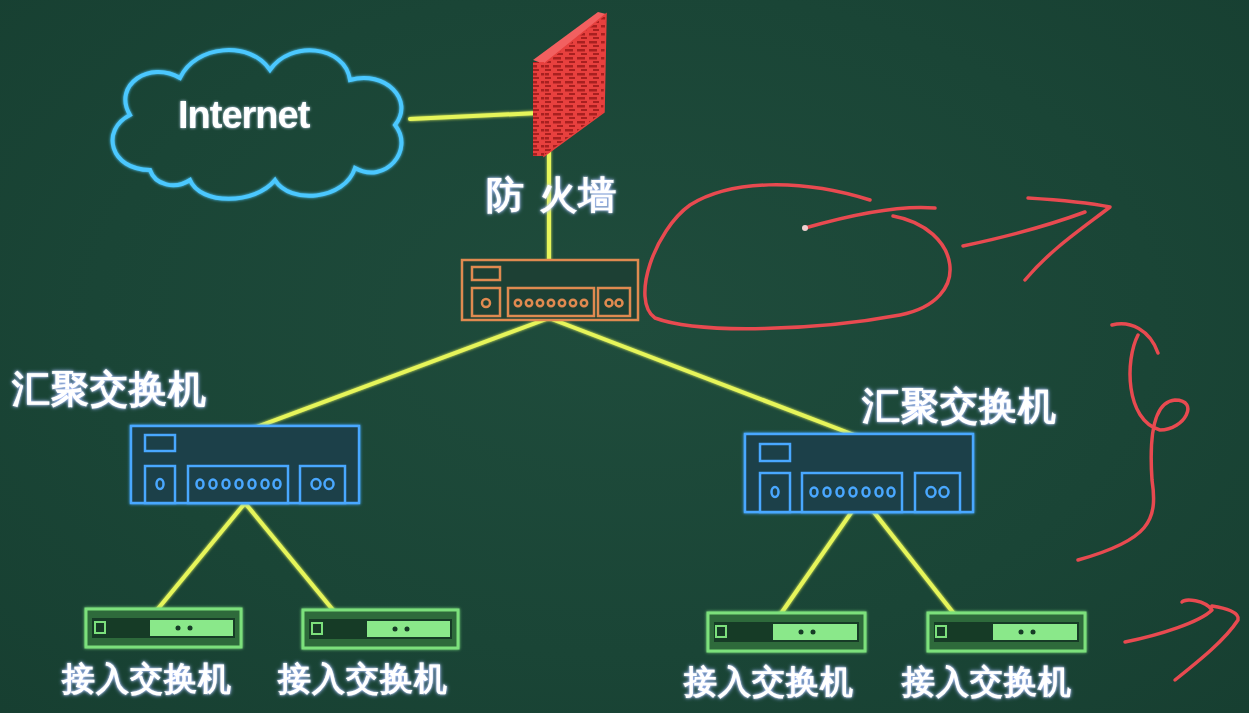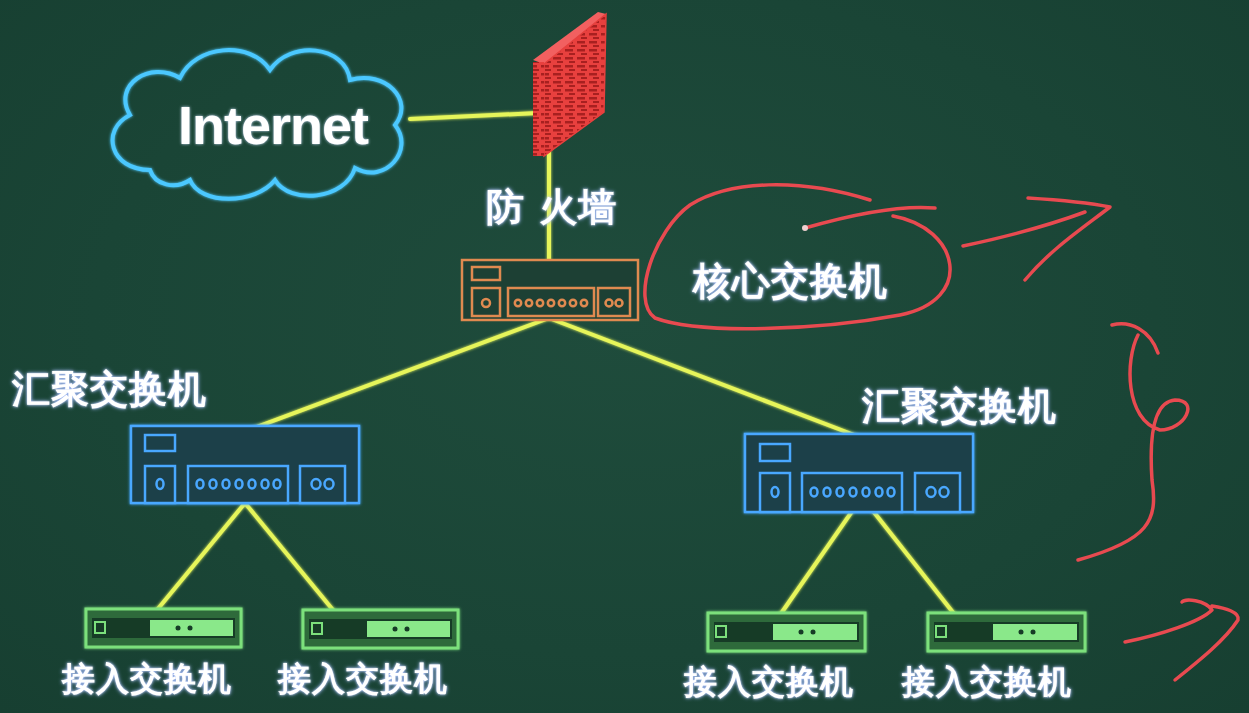--- a/index.html
+++ b/index.html
@@ -15,21 +15,21 @@
       position: absolute; color: #ffffff; font-weight: bold;
       font-family: "DejaVu Sans", sans-serif;
       text-shadow: 0 0 4px #9fb8ff, 0 0 2px #ffffff;
       white-space: nowrap; letter-spacing: 1px;
     }
     .lbl-big { font-size: 38px; }
     .lbl-access { font-size: 33px; text-align: center; }
     .internet-label {
       position: absolute; left: 178px; top: 94px; color: #ffffff;
       font-family: "Liberation Sans", sans-serif; font-weight: bold;
-      font-size: 54px; letter-spacing: -1px;
+      font-size: 38px; letter-spacing: -1px;
       text-shadow: 0 0 3px #cfe0ff;
     }
   </style>
 </head>
 <body>
 
 <div class="stage">
   <svg class="canvas" width="1249" height="713" viewBox="0 0 1249 713">
     <defs>
       <filter id="glow" x="-20%" y="-20%" width="140%" height="140%">
@@ -170,21 +170,20 @@
     <g stroke="#e84a50" stroke-width="3.5" fill="none" stroke-linecap="round" stroke-linejoin="round">
       <path d="M805,228 C850,215 900,205 935,208 M893,216 C960,228 975,300 900,315 C820,330 700,335 655,318 C630,300 655,230 690,205 C730,180 800,178 870,200"></path>
       <path d="M963,246 C1010,236 1050,225 1085,212 M1028,198 C1060,200 1090,203 1110,207 C1080,230 1050,250 1025,280"></path>
       <path d="M1112,325 C1130,320 1150,330 1158,353 M1138,335 C1125,360 1125,420 1160,430 C1185,430 1200,400 1175,400 C1150,402 1150,450 1152,480 C1158,520 1150,540 1078,560"></path>
       <path d="M1125,642 C1160,635 1200,622 1212,610 C1205,600 1185,598 1182,602 M1212,606 C1225,608 1240,612 1238,620 C1225,640 1200,660 1175,680"></path>
       <circle cx="805" cy="228" r="3" fill="#f0d0d0" stroke="none"></circle>
     </g>
   </svg>
 
   <div class="internet-label">Internet</div>
-  <div class="lbl lbl-big" style="left:486px; top:182px;">防 火墙</div>
-  <div class="lbl lbl-big" style="left:693px; top:256px;">核心交换机</div>
+  <div class="lbl lbl-big" style="left:486px; top:170px;">防 火墙</div>
   <div class="lbl lbl-big" style="left:12px; top:364px;">汇聚交换机</div>
   <div class="lbl lbl-big" style="left:862px; top:381px;">汇聚交换机</div>
   <div class="lbl lbl-access" style="left:62px; top:657px;">接入交换机</div>
   <div class="lbl lbl-access" style="left:278px; top:657px;">接入交换机</div>
   <div class="lbl lbl-access" style="left:684px; top:660px;">接入交换机</div>
   <div class="lbl lbl-access" style="left:902px; top:660px;">接入交换机</div>
 </div>
 
 </body></html>

